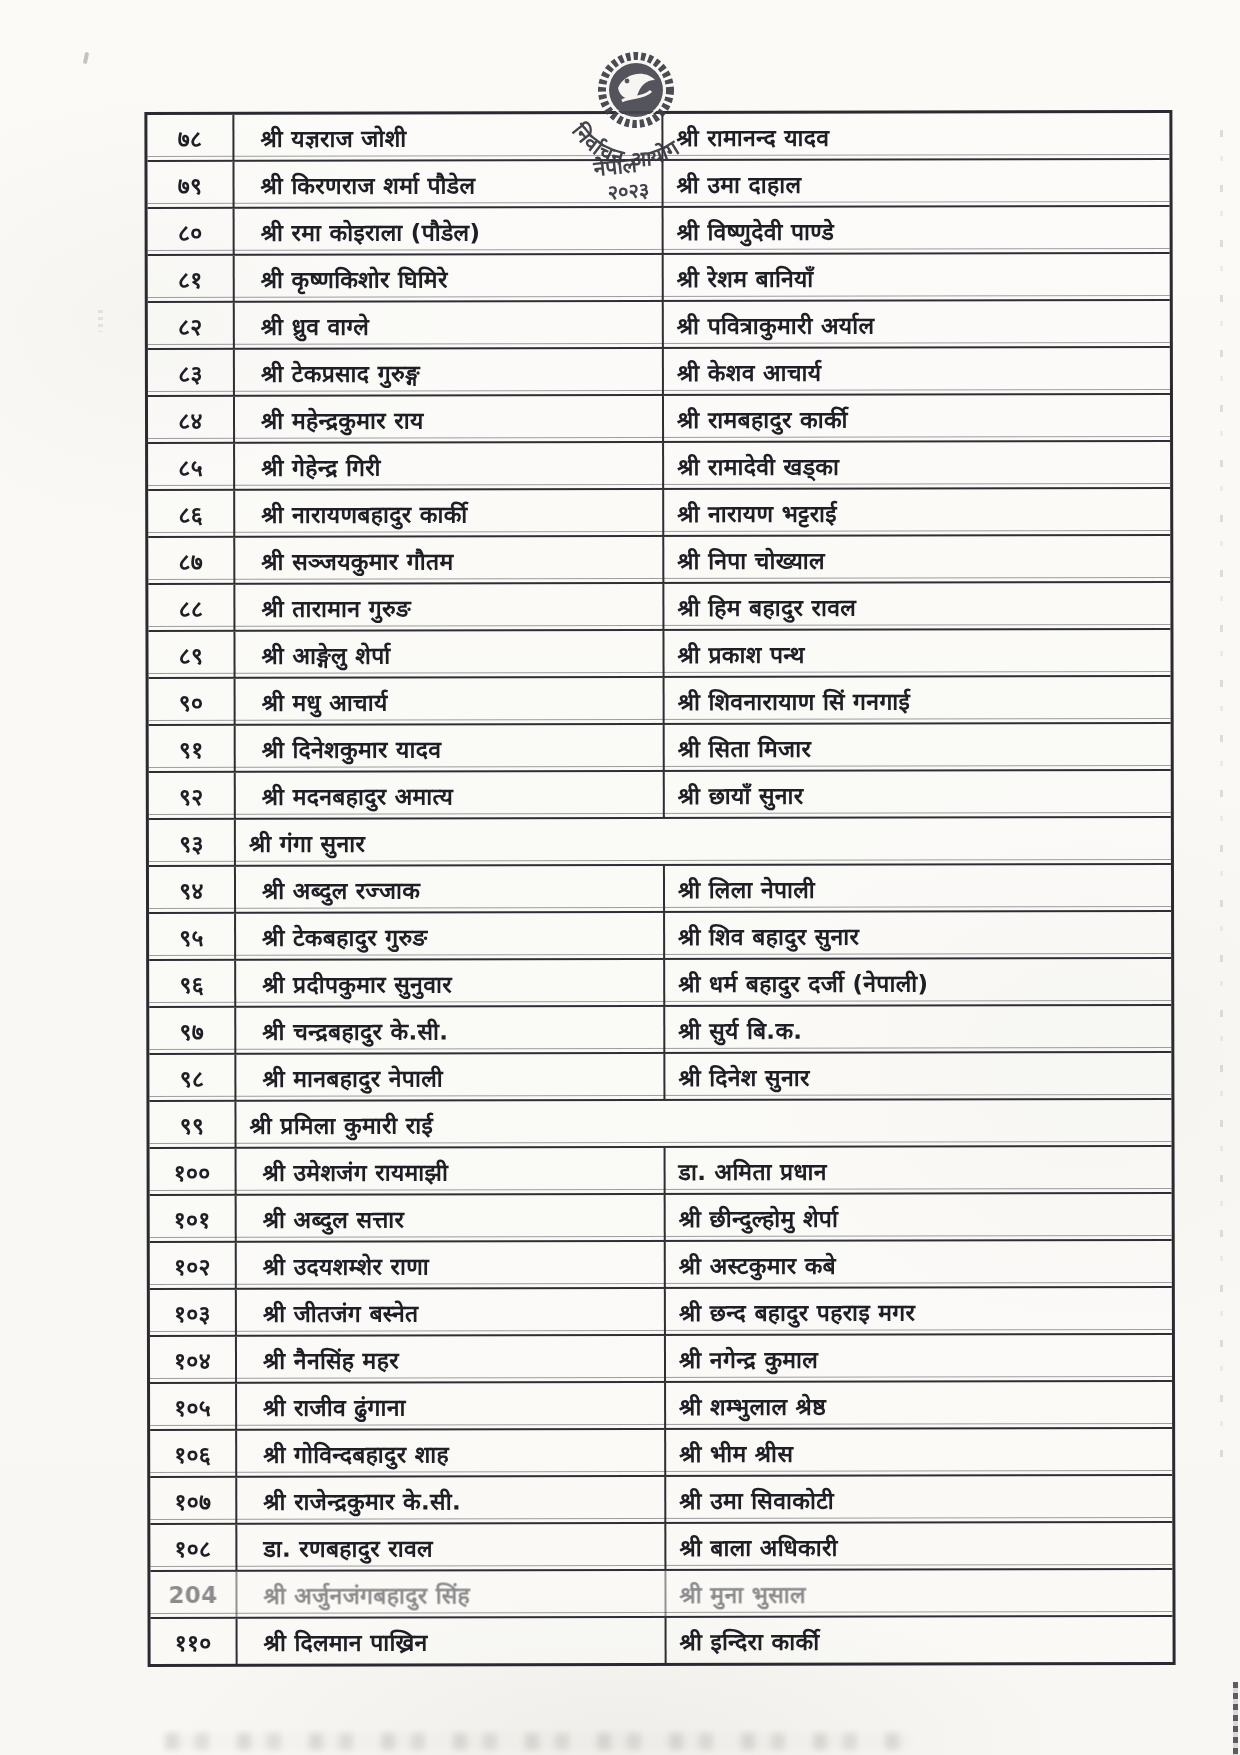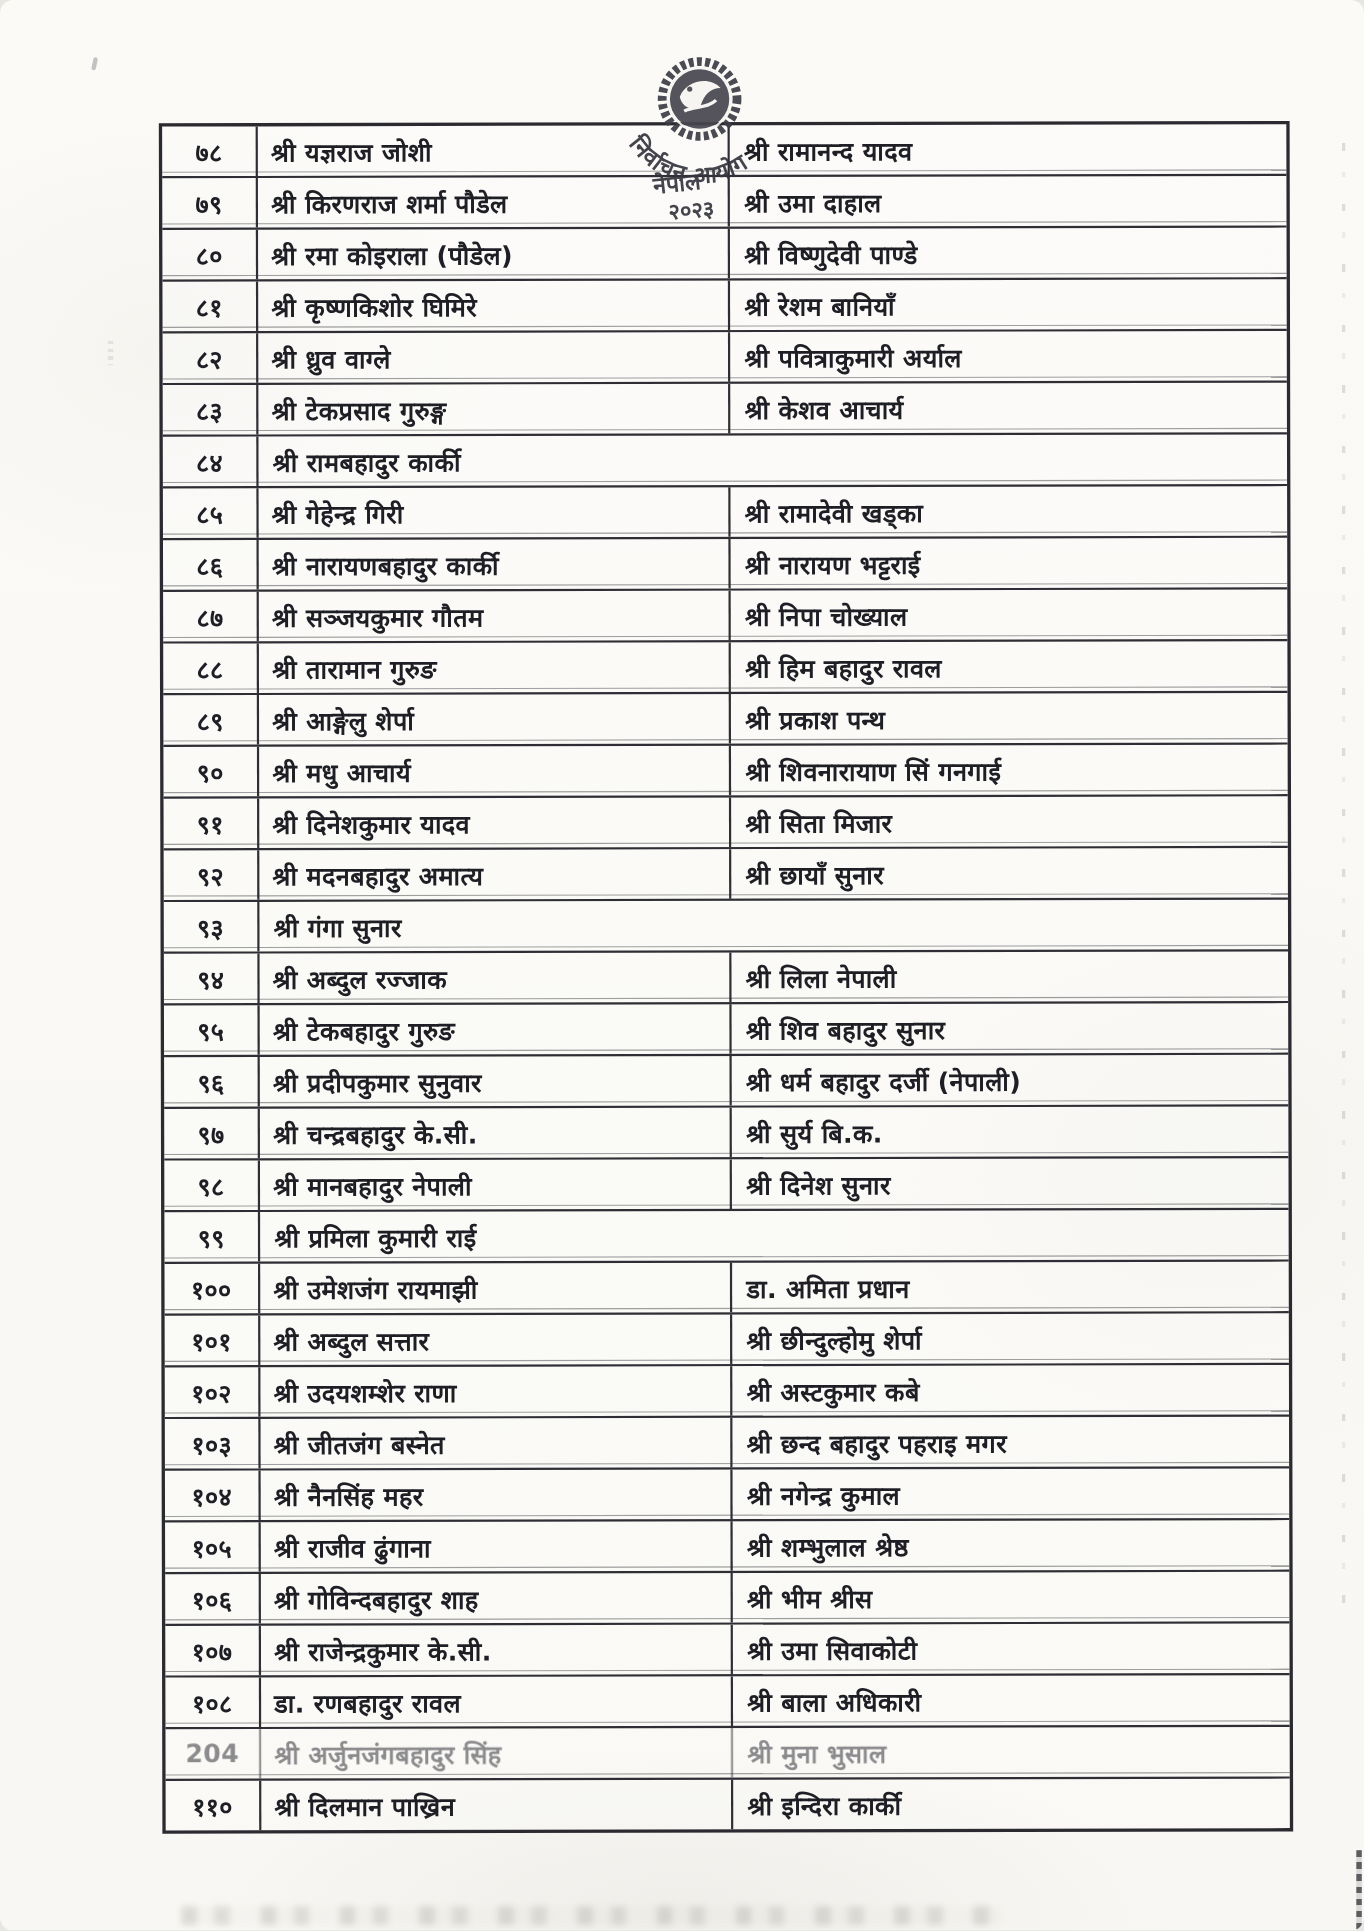--- a/index.html
+++ b/index.html
@@ -4,21 +4,20 @@
 <style>
   html,body { margin:0; padding:0; background:#e8e6e1; }
   .page {
     position:relative; width:1240px; height:1755px; overflow:hidden;
     font-family:"DejaVu Sans","Liberation Sans",sans-serif;
     background:
       radial-gradient(ellipse 420px 320px at 12% 18%, rgba(175,175,168,.07), transparent 70%),
       radial-gradient(ellipse 500px 400px at 88% 60%, rgba(175,175,168,.06), transparent 70%),
       radial-gradient(ellipse 600px 200px at 50% 99%, rgba(160,158,152,.10), transparent 75%),
       linear-gradient(#fbfaf7,#f8f7f3);
-    border-radius: 12px;
   }
 
   
   .doc-table {
     position:absolute; left:146px; top:111px; width:1028px; height:1555px;
     border:3px solid #2a2a30; box-sizing:border-box;
     display:flex; flex-direction:column;
     transform:rotate(-0.12deg);
     background:rgba(255,255,255,.25);
   }
@@ -26,21 +25,21 @@
   .row:first-child { border-top:none; }
   
   .row:not(:first-child)::before {
     content:""; position:absolute; top:-6px; left:0; right:0;
     border-top:1.5px solid rgba(46,46,52,.45); pointer-events:none;
   }
   .cell { display:flex; align-items:center; box-sizing:border-box;
           font-weight:bold; font-size:23px; color:#1e1e25; letter-spacing:.3px;
           white-space:nowrap; overflow:hidden; }
   .cell-no   { width:87px; justify-content:center; border-right:2.5px solid #2e2e34; }
-  .cell-left { width:429px; padding-left:12px; border-right:2.5px solid #2e2e34; }
+  .cell-left { width:429px; padding-left:26px; border-right:2.5px solid #2e2e34; }
   .cell-right{ flex:1; padding-left:13px; }
   .row.faded .cell { opacity:.5; filter:blur(.5px); }
 
   
   .stamp { position:absolute; left:520px; top:36px; width:260px; height:185px;
            opacity:.92; pointer-events:none; }
   .stamp svg { width:100%; height:100%; }
   .stamp text, .stamp textPath { font-family:"DejaVu Sans","Liberation Sans",sans-serif;
            font-weight:bold; fill:#35353f; }
 
@@ -93,20 +92,21 @@
         <div class="cell cell-left">श्री ध्रुव वाग्ले</div>
         <div class="cell cell-right">श्री पवित्राकुमारी अर्याल</div>
       </div>
       <div class="row">
         <div class="cell cell-no">८३</div>
         <div class="cell cell-left">श्री टेकप्रसाद गुरुङ्ग</div>
         <div class="cell cell-right">श्री केशव आचार्य</div>
       </div>
       <div class="row">
         <div class="cell cell-no">८४</div>
+        <div class="cell cell-left">श्री महेन्द्रकुमार राय</div>
         <div class="cell cell-right">श्री रामबहादुर कार्की</div>
       </div>
       <div class="row">
         <div class="cell cell-no">८५</div>
         <div class="cell cell-left">श्री गेहेन्द्र गिरी</div>
         <div class="cell cell-right">श्री रामादेवी खड्का</div>
       </div>
       <div class="row">
         <div class="cell cell-no">८६</div>
         <div class="cell cell-left">श्री नारायणबहादुर कार्की</div>

